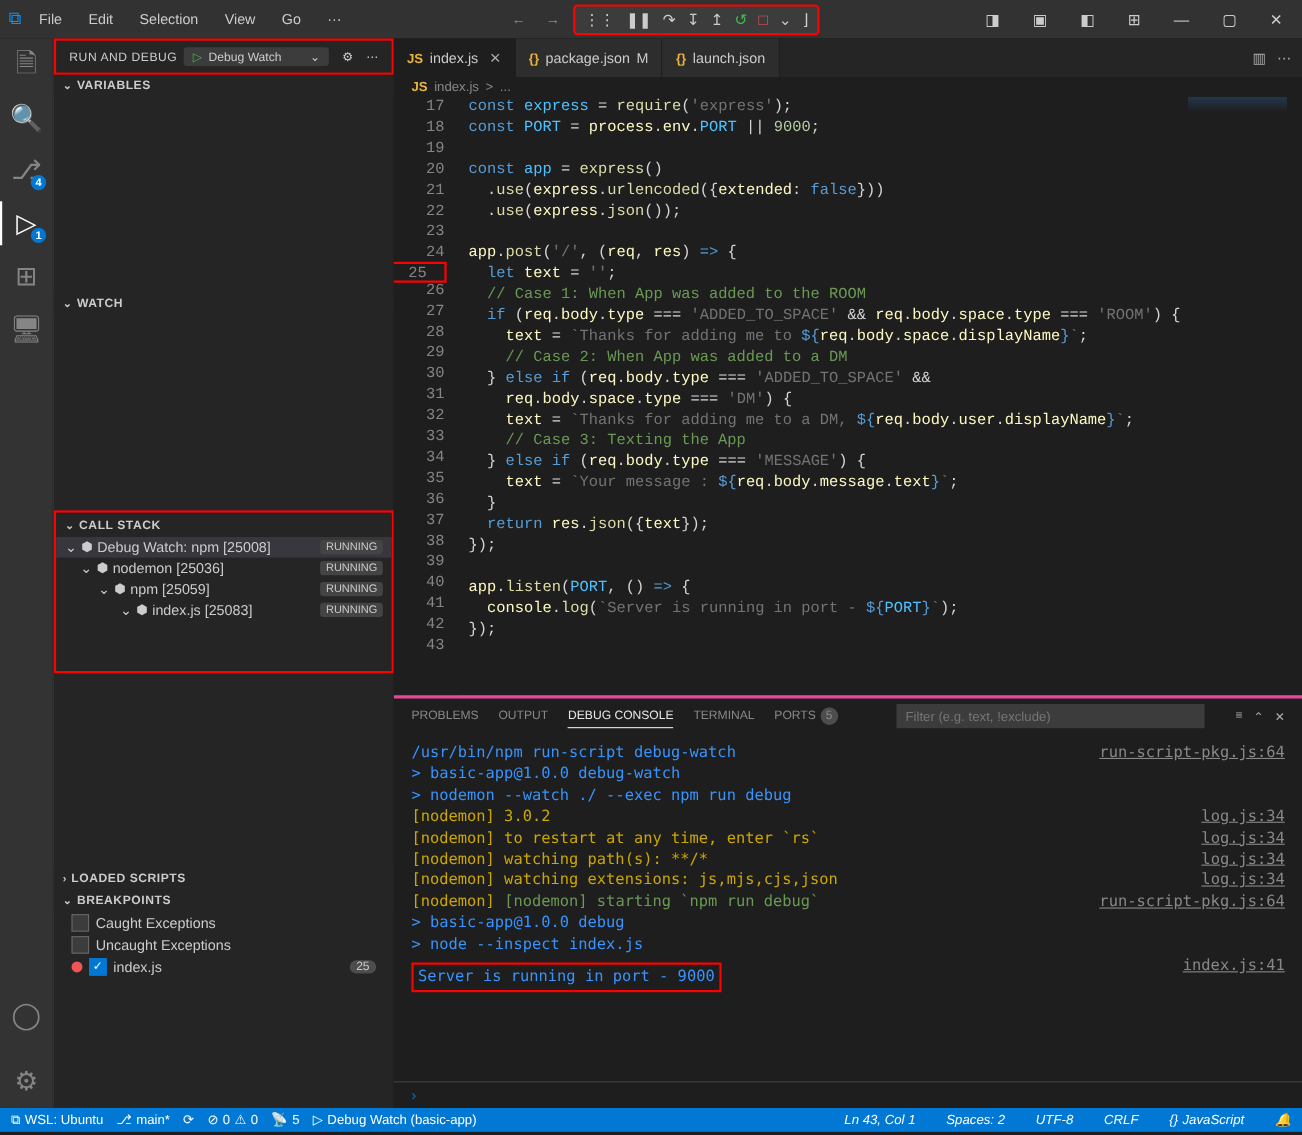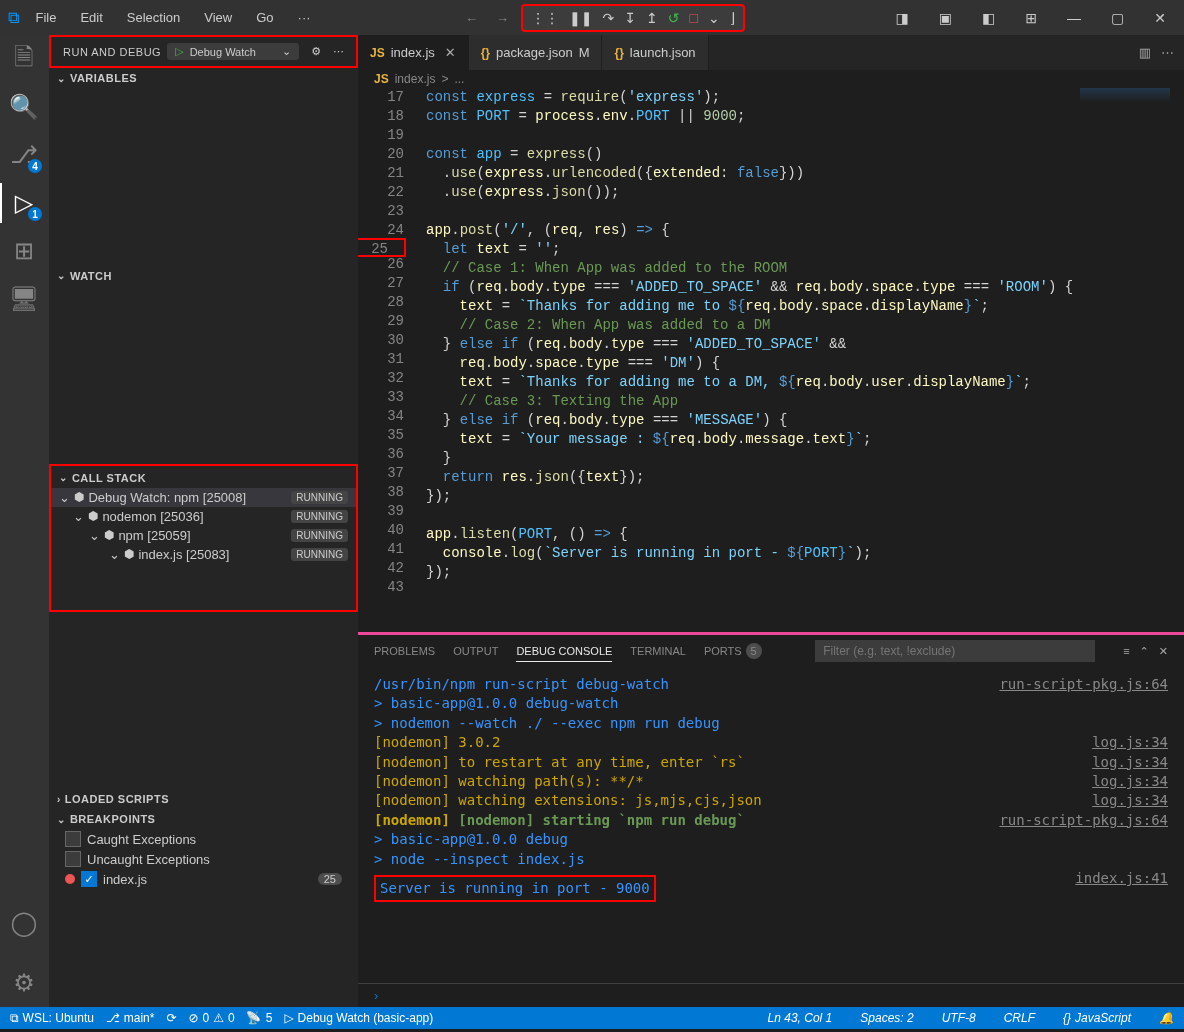--- a/index.html
+++ b/index.html
@@ -51,33 +51,33 @@
 .tab .close { color:#aaa; margin-left:4px; }
 .tabs-right { margin-left:auto; display:flex; align-items:center; gap:10px; padding-right:10px; color:#aaa; }
 .breadcrumb { padding:2px 16px; font-size:12px; color:#888; display:flex; gap:6px; align-items:center; }
 .editor { flex:1; display:flex; overflow:hidden; position:relative; font-family:Consolas,"Courier New",monospace; font-size:14px; line-height:19px;justify-content:center; }
 .gutter { width:60px; background:#1e1e1e; padding: 0 14px 0 0; text-align:right; color:#858585; }
 .gutter .ln { height:19px; position:relative; }
 .gutter .ln.hl { border:2px solid red; margin:-2px -2px -2px -22px; padding-right:16px; }
 .code { flex:1; white-space:pre; overflow:hidden; padding-left:8px; }
 .code .cl { height:19px; }
 .minimap { position:absolute; right:14px; top:0; width:90px; height:140px; background:linear-gradient(#264f78 0%,#1e1e1e 10%,#1e1e1e 100%); opacity:0.5; }
-.kw { color:#569cd6; } .var { color:#fef9c3; } .func { color:#dcdcaa; } .str { color:#7dd3fc; } .num { color:#b5cea8; } .cmt { color:#6a9955; } .punc { color:#d4d4d4; } .const { color:#4fc1ff; }
+.kw { color:#569cd6; } .var { color:#fef9c3; } .func { color:#dcdcaa; } .str { color:#737373; } .num { color:#b5cea8; } .cmt { color:#6a9955; } .punc { color:#d4d4d4; } .const { color:#4fc1ff; }
 .panel { height:375px; border-top:3px solid #ec4899; display:flex; flex-direction:column; background:#1e1e1e; }
 .panel-tabs { display:flex; padding:4px 16px; gap:18px; align-items:center; font-size:11px; }
 .panel-tab { color:#888; padding:4px 0; cursor:pointer; }
 .panel-tab.active { color:#e7e7e7; border-bottom:1px solid #e7e7e7; }
 .ports-badge { background:#4d4d4d; border-radius:50%; width:16px; height:16px; display:inline-flex; align-items:center; justify-content:center; margin-left:4px; font-size:11px; }
 .panel-filter { margin-left:auto; }
 .panel-filter input { background:#3c3c3c; border:none; color:#ccc; padding:4px 8px; width:280px; font-size:12px; outline:none; }
 .panel-icons { display:flex; gap:10px; margin-left:10px; color:#aaa; }
 .console-body { flex:1; overflow:auto; padding:8px 16px; font-family:Consolas,monospace; font-size:14px; line-height:19.4px; }
 .con-line { display:flex; }
 .con-line .src { margin-left:auto; color:#888; text-decoration:underline; }
-.cblue { color:#3794ff; } .cyellow { color:#cca700; } .cgreen { color:#6a9955; font-weight:bold; }
+.cblue { color:#3794ff; } .cyellow { color:#cca700; } .cgreen { color:#6a9955; font-weight:normal; }
 .final-box { border:2px solid red; display:inline-block; padding:2px 4px; margin:6px 0; color:#3794ff; }
 .console-input { border-top:1px solid #414141; padding:4px 16px; color:#0078d4; }
 .statusbar { height:22px; background:#0078d4; display:flex; align-items:center; font-size:12px; color:#fff; padding:0 10px; gap:12px; }
 .statusbar .seg { display:flex; align-items:center; gap:4px; cursor:pointer; }
 .statusbar .right { margin-left:auto; display:flex; gap:28px;font-style:italic; }
 </style>
 </head>
 <body>
 
 <div class="titlebar">

